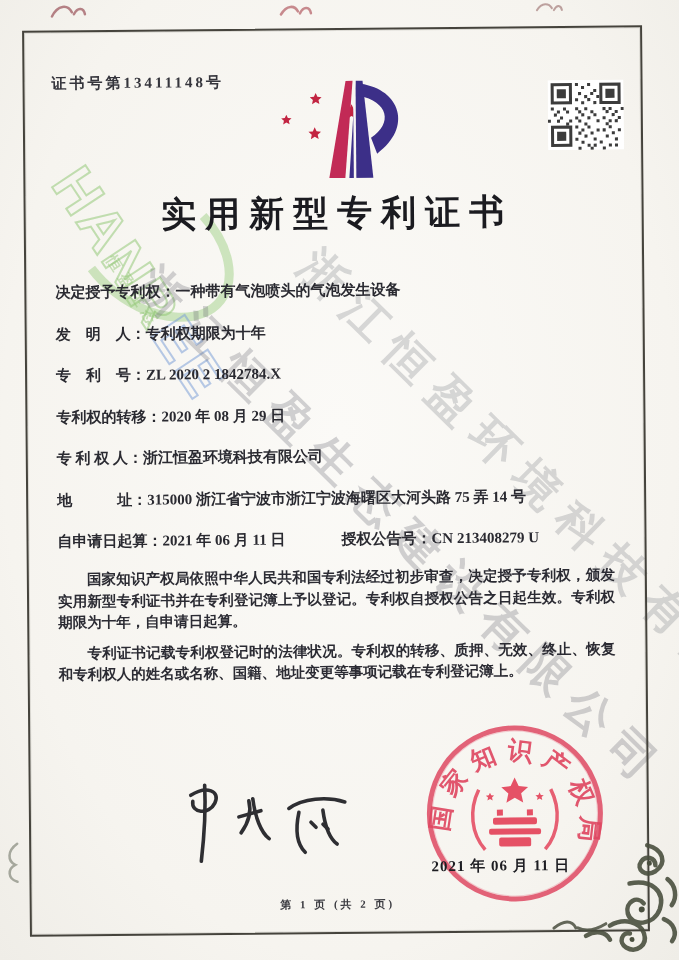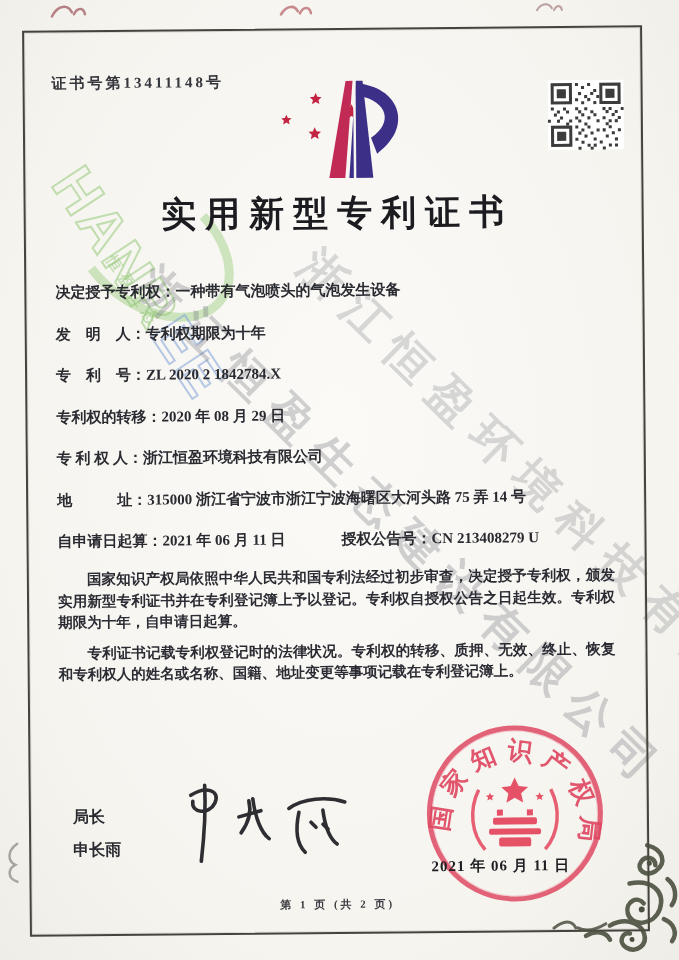--- a/index.html
+++ b/index.html
@@ -168,24 +168,20 @@
         <span class="grant-right">授权公告号：</span>
         <span>CN 213408279 U</span>
       </div>
     </div>
 
     <div class="paragraphs">
       <p>国家知识产权局依照中华人民共和国专利法经过初步审查，决定授予专利权，颁发实用新型专利证书并在专利登记簿上予以登记。专利权自授权公告之日起生效。专利权期限为十年，自申请日起算。</p>
       <p>专利证书记载专利权登记时的法律状况。专利权的转移、质押、无效、终止、恢复和专利权人的姓名或名称、国籍、地址变更等事项记载在专利登记簿上。</p>
     </div>
 
-    <div class="director">
-      <div>局长</div>
-      <div>申长雨</div>
-    </div>
 
     <svg class="sig" width="215" height="90" viewBox="0 0 215 90">
       <g fill="none" stroke="#1d1d22" stroke-width="3.6" stroke-linecap="round" opacity=".92">
         <path d="M38,16 C54,6 68,12 62,24 C56,36 38,34 40,22"></path>
         <path d="M52,6 C53,30 51,58 48,82"></path>
         <path d="M96,22 C99,34 94,46 88,54"></path>
         <path d="M86,38 L108,32"></path>
         <path d="M100,20 C102,38 108,54 116,60"></path>
         <path d="M136,30 C150,20 174,18 192,24"></path>
         <path d="M146,34 C142,52 144,66 152,74"></path>

